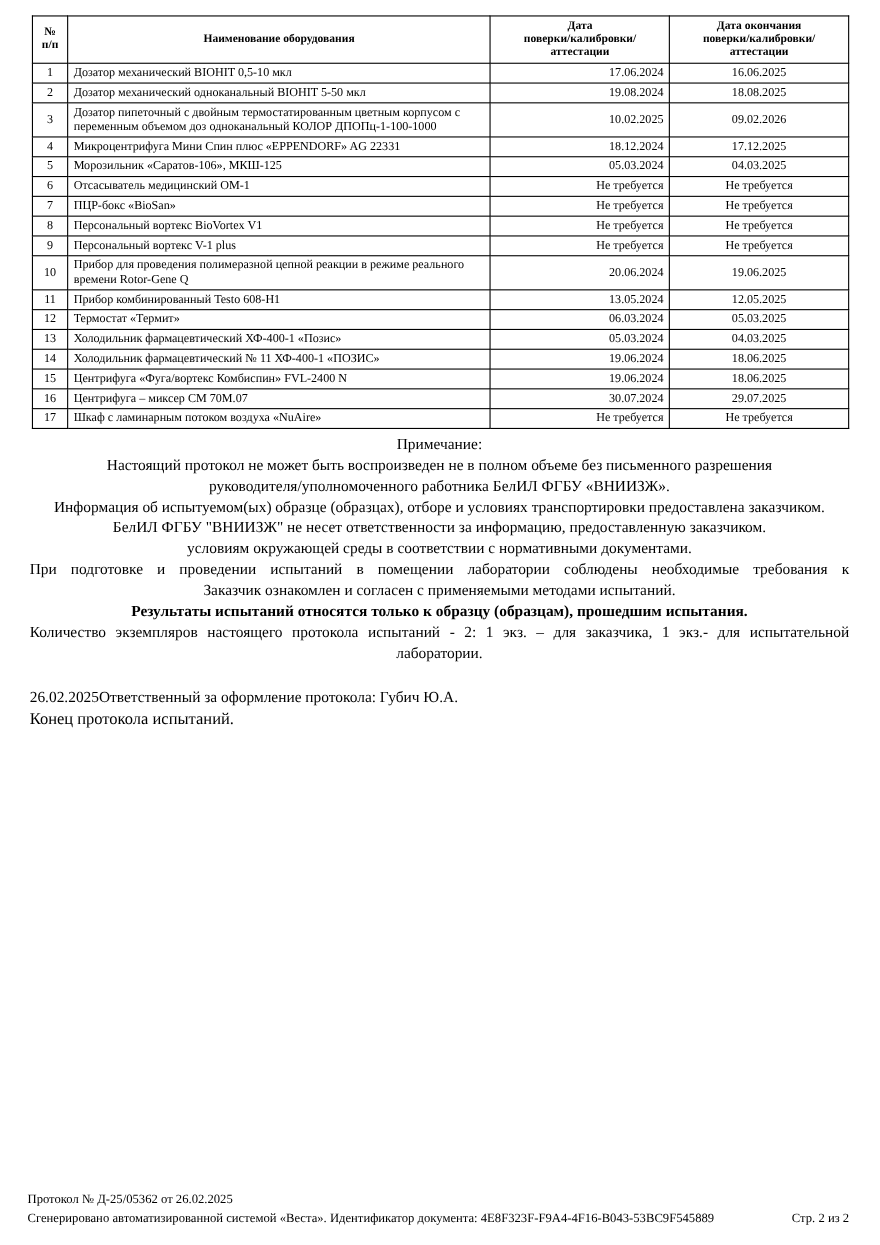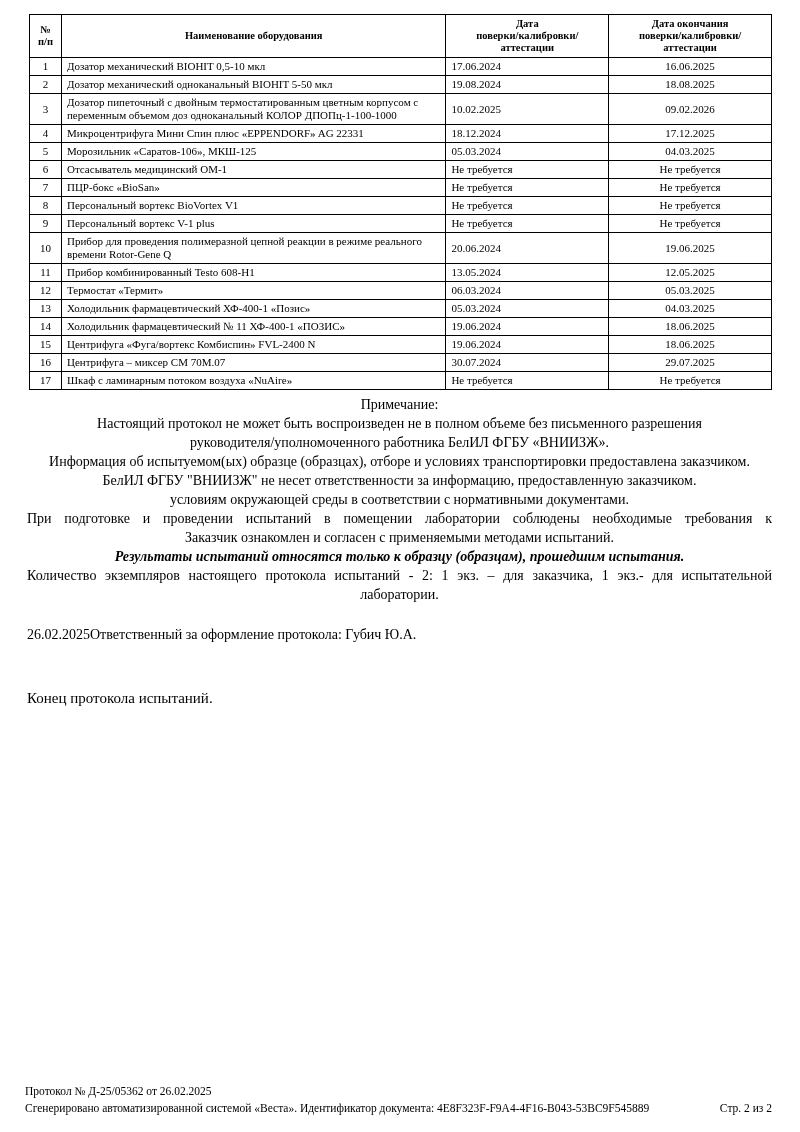--- a/index.html
+++ b/index.html
@@ -31,40 +31,40 @@
     font-weight: bold;
     text-align: center;
     font-size: 10.5px;
     line-height: 12px;
     padding: 3px 4px;
     white-space: pre-line;
   }
   table.equip td { padding: 2px 5px; height: 17px; }
   td.c0 { text-align: center; width: 32px; padding: 2px 2px; }
   td.c1 { width: 385px; text-align: left; }
-  td.c2 { width: 163px; text-align: left; }
+  td.c2 { width: 163px; text-align: right; }
   td.c3 { width: 163px; text-align: center; }
   th.h0 { width: 32px; }
   th.h1 { width: 385px; }
   th.h2 { width: 163px; }
   th.h3 { width: 163px; }
   
   .notes { margin-top: 5px; font-size: 14px; line-height: 19px; width: 745px; }
   .note-line { text-align: center; }
   .note-line.justify { text-align: justify; text-align-last: justify; }
-  .note-line.bold { font-weight: bold; font-style: italic; }
+  .note-line.bold { font-weight: bold; }
   
   .sig-row {
     margin-top: 21px;
     display: flex;
     font-size: 14px;
     line-height: 19px;
     width: 745px;
   }
-  .end-line { font-size: 15px; line-height: 21px; margin-top: 44px; }
+  .end-line { font-size: 15px; line-height: 21px; }
   
   .footer {
     position: absolute;
     left: 25px; right: 28px;
     bottom: 16px;
     font-size: 11.5px;
     line-height: 16px;
   }
   .footer-row2 { display: flex; justify-content: space-between; margin-top: 1px; }
 </style>

